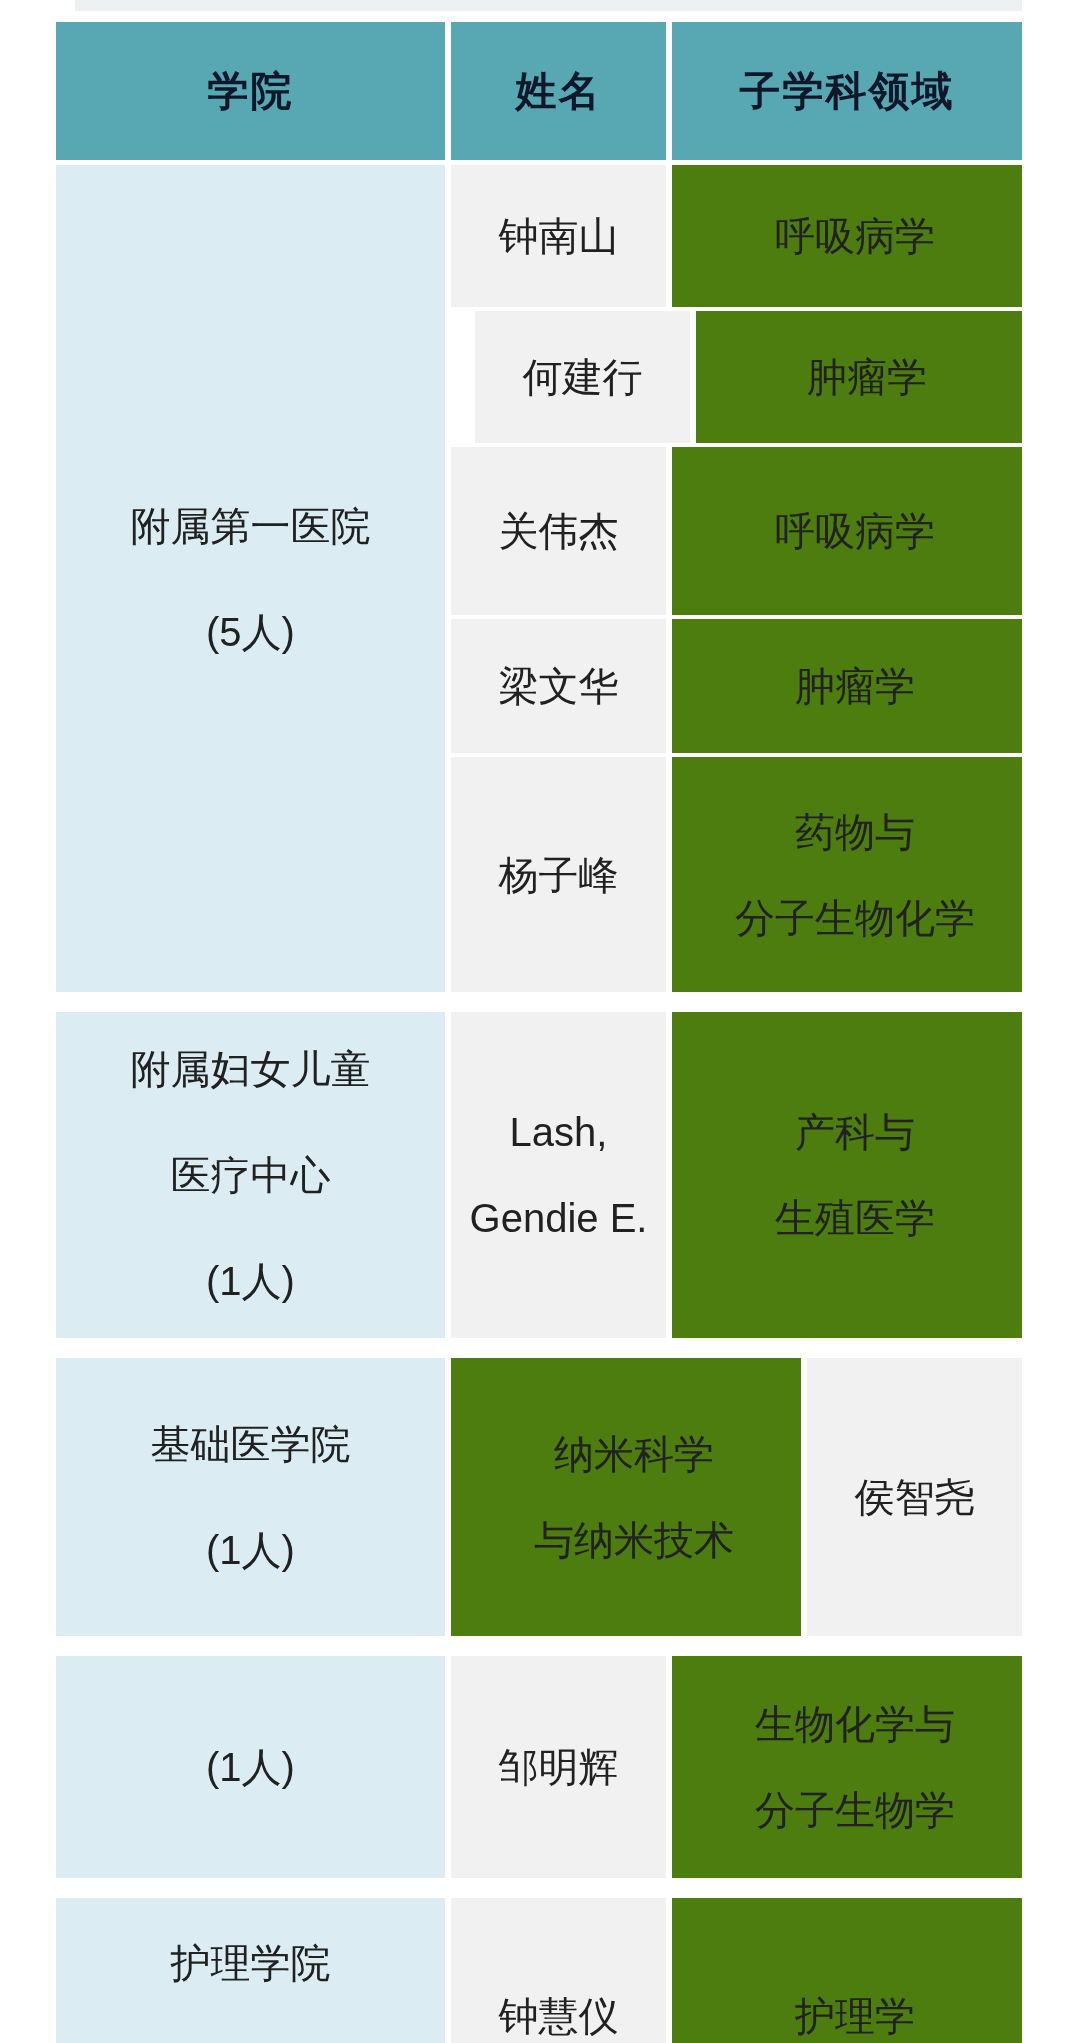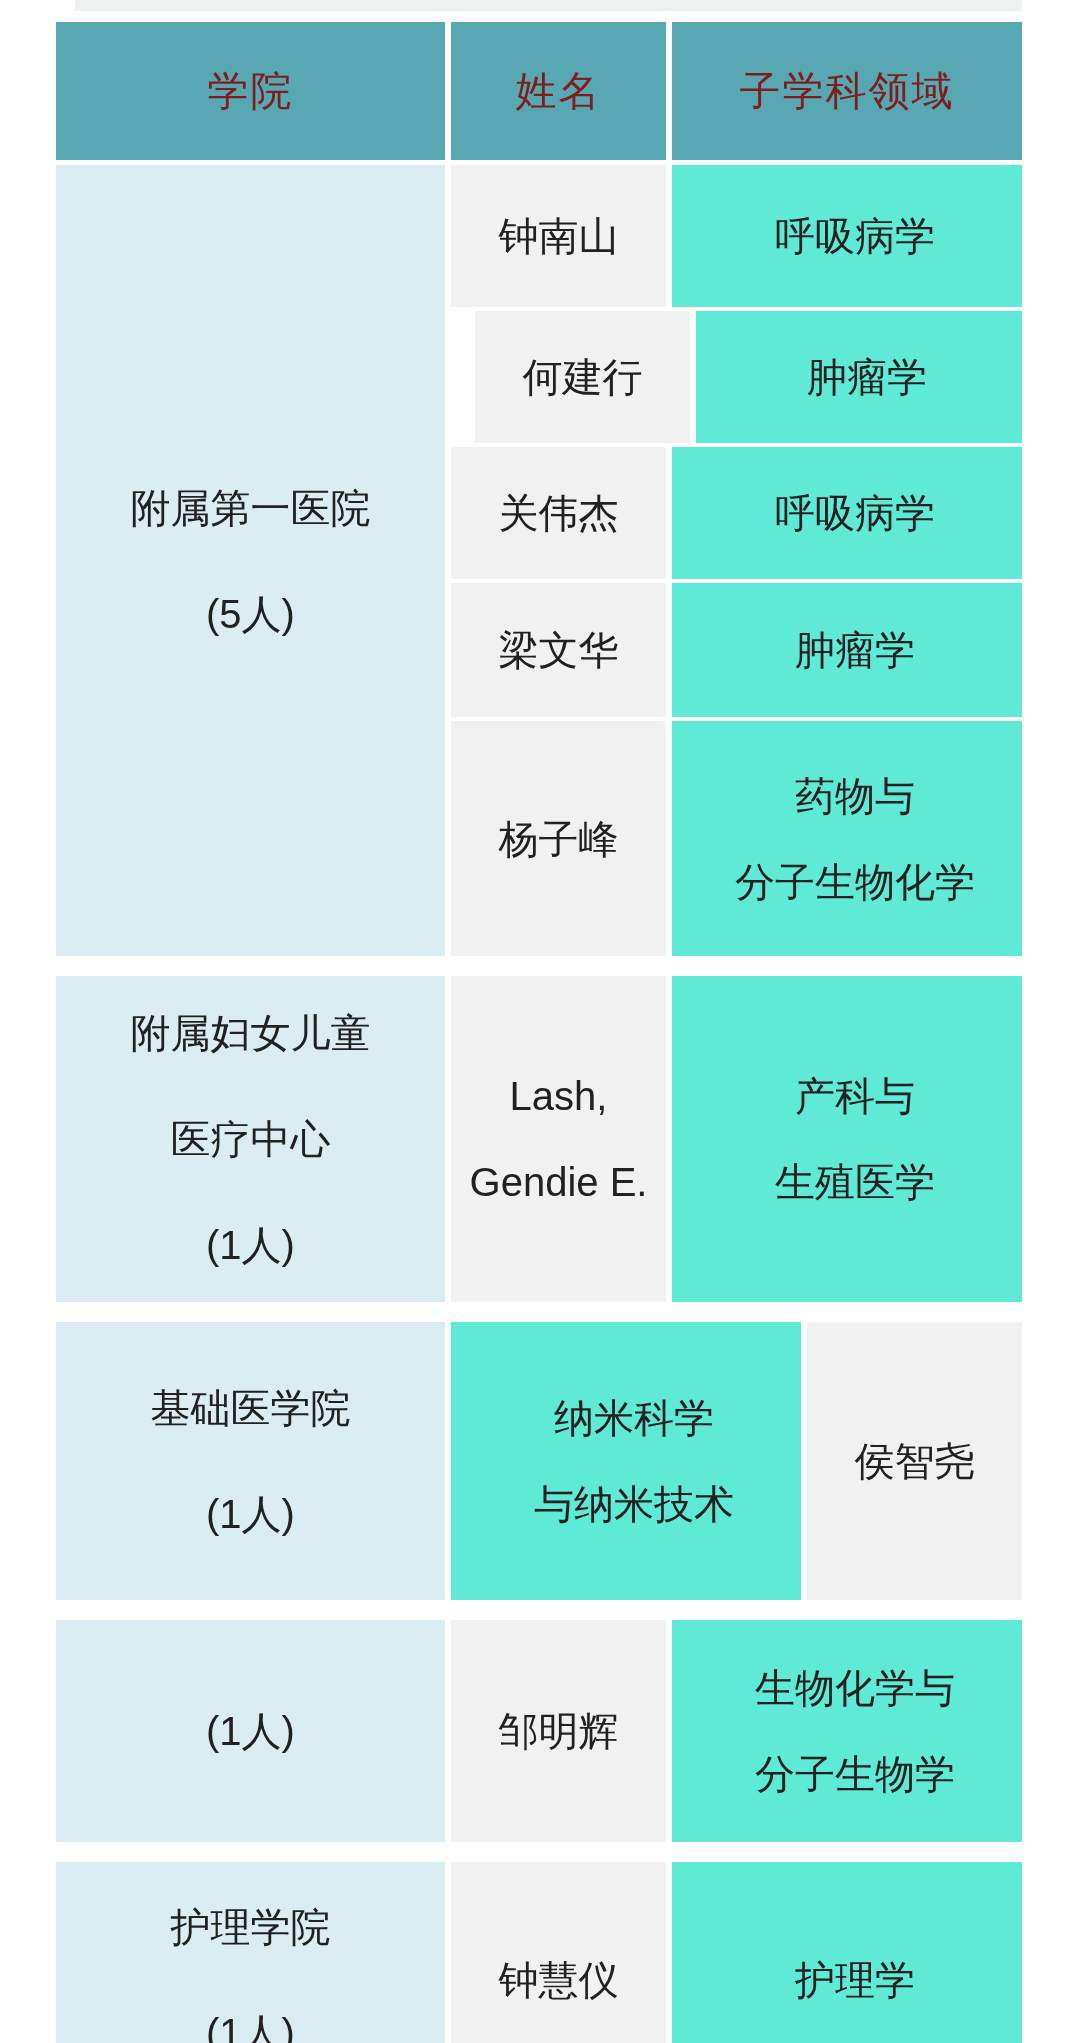--- a/index.html
+++ b/index.html
@@ -30,22 +30,22 @@
     width: 966px;
   }
   .header-row {
     display: flex;
     gap: 6px;
     height: 138px;
     margin-bottom: 5px;
   }
   .hcell {
     background: #58a8b3;
-    color: #7f1d1d;
-    font-weight: normal;
+    color: #0f172a;
+    font-weight: bold;
     font-size: 41px;
     letter-spacing: 2px;
     display: flex;
     align-items: center;
     justify-content: center;
   }
   .c1 { width: 389px; }
   .c2 { width: 215px; }
   .c3 { width: 350px; }
   .group-row {
@@ -75,21 +75,21 @@
     display: flex;
     gap: 6px;
     margin-top: 4px;
   }
   .member-row:first-child { margin-top: 0; }
   .name {
     background: #f1f1f1;
     width: 215px;
   }
   .field {
-    background: #5eead4;
+    background: #4d7c0f;
     flex: 1;
     padding-left: 16px;
   }
   .college .line { line-height: 106px; }
   .name .line, .field .line { line-height: 86px; }
   .line { text-align: right; white-space: nowrap; }
 </style>
 </head>
 <body>
 
@@ -117,21 +117,21 @@
               </div>
             </div>
             <div class="member-row" style="height: 132px; margin-left: 24px;">
               <div class="cell name">
                 <div class="line">何建行</div>
               </div>
               <div class="cell field">
                 <div class="line">肿瘤学</div>
               </div>
             </div>
-            <div class="member-row" style="height: 132px; border-radius: 17px;">
+            <div class="member-row" style="height: 168px; border-radius: 17px;">
               <div class="cell name">
                 <div class="line">关伟杰</div>
               </div>
               <div class="cell field">
                 <div class="line">呼吸病学</div>
               </div>
             </div>
             <div class="member-row" style="height: 134px;">
               <div class="cell name">
                 <div class="line">梁文华</div>

